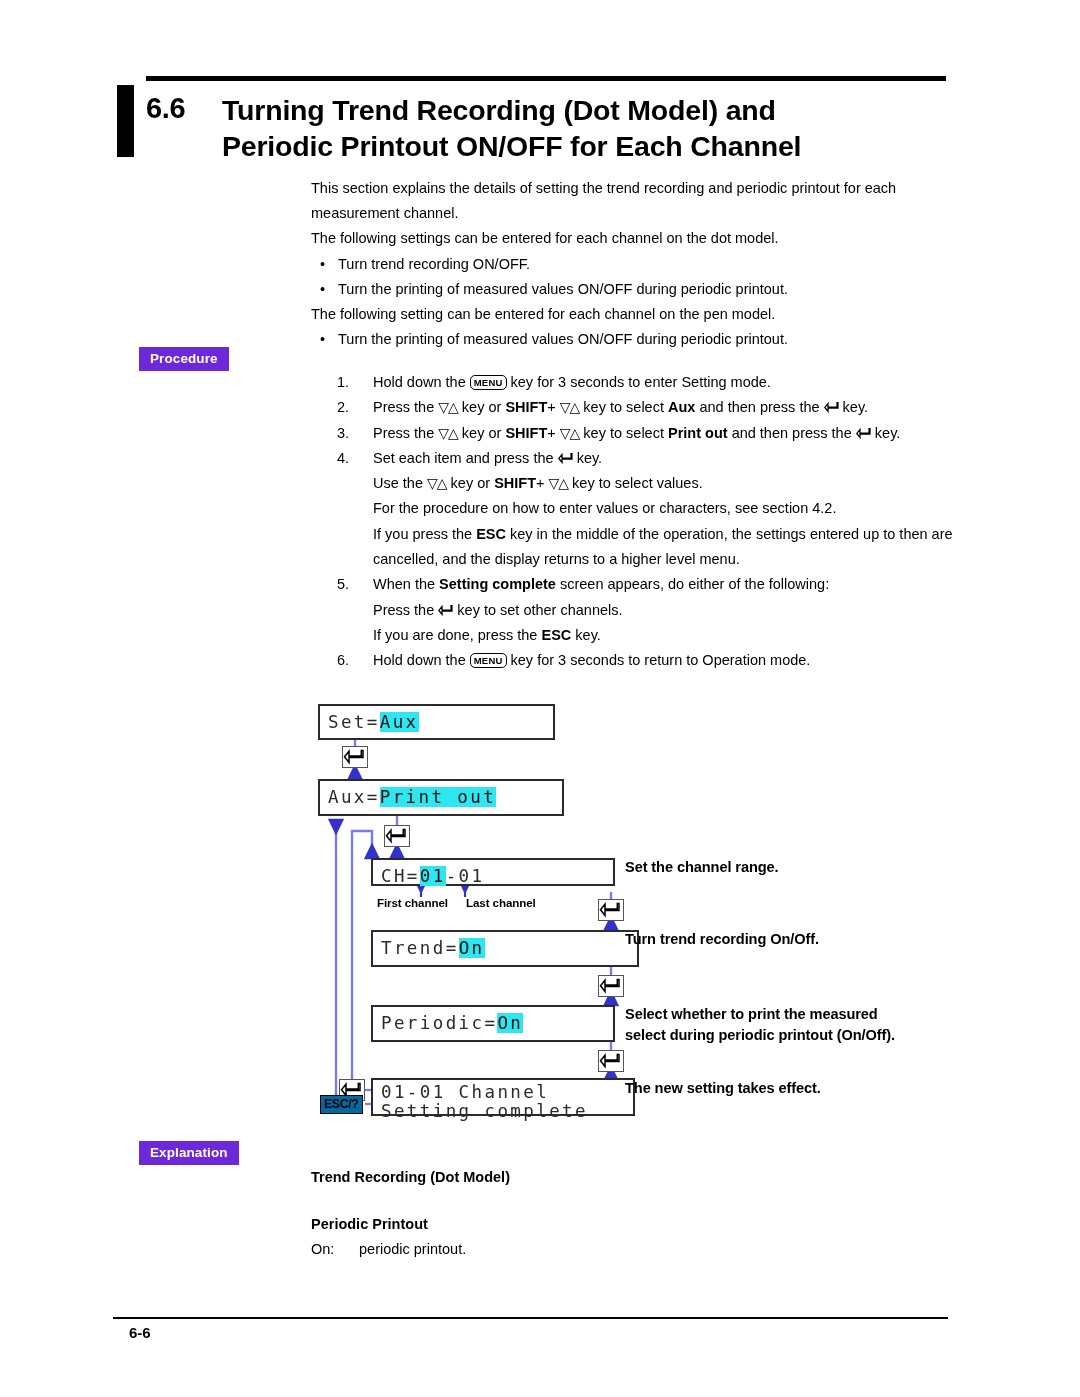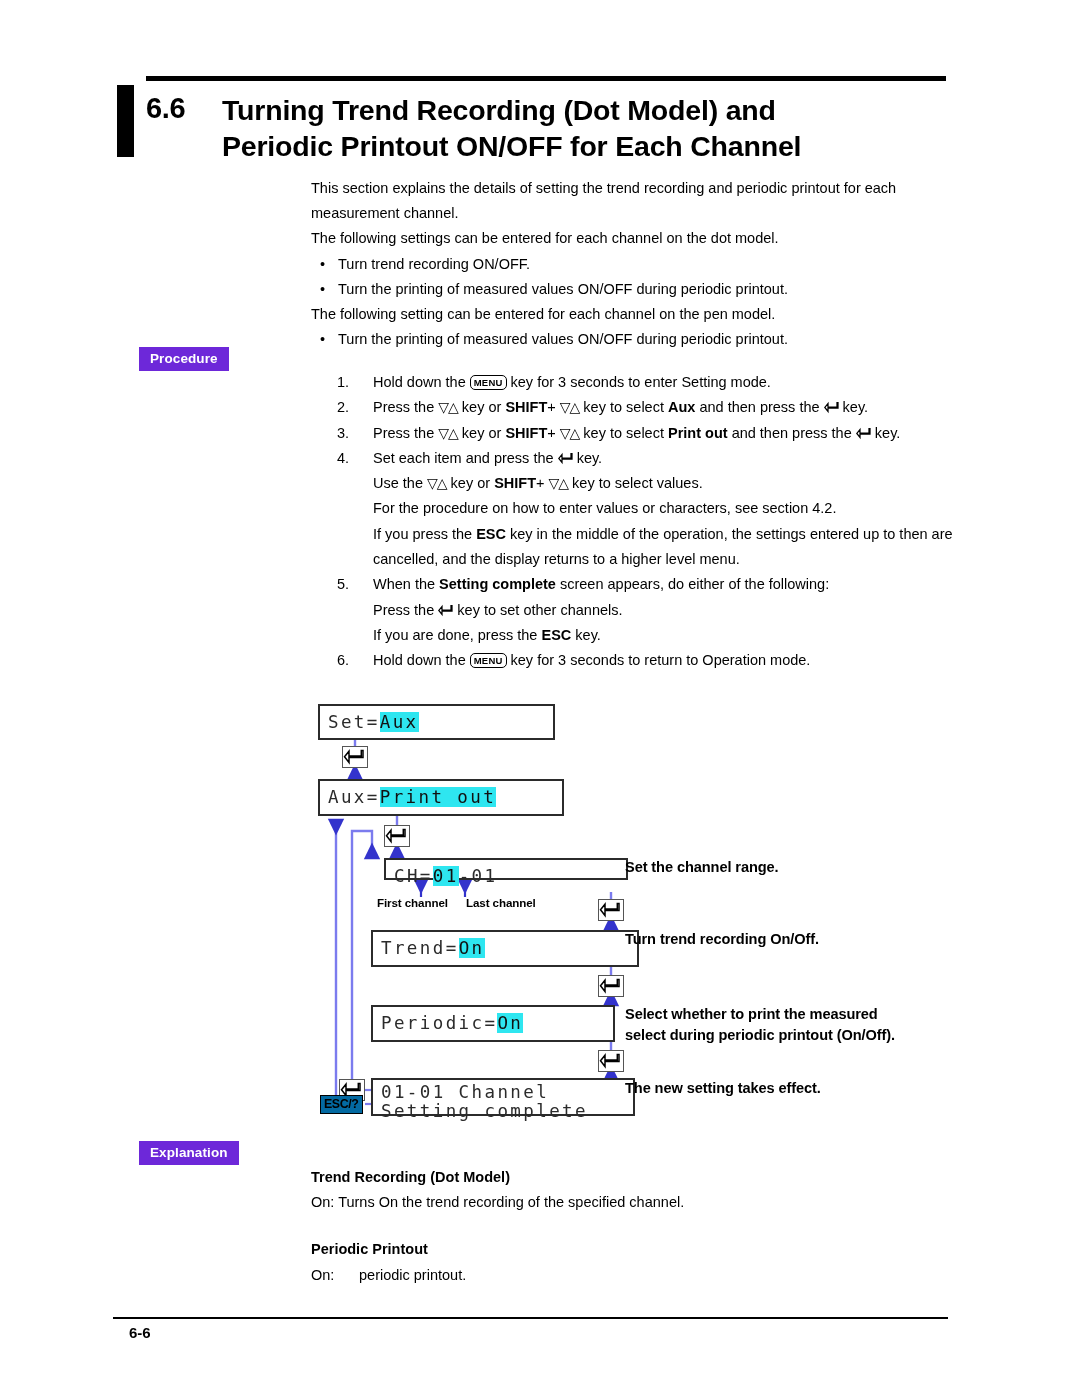--- a/index.html
+++ b/index.html
@@ -379,21 +379,21 @@
   </svg>
 
   <div class="lcd" style="left:318px; top:704px; width:237px; height:36px;">
     <span>Set=</span><span class="hl">Aux</span>
   </div>
 
   <div class="lcd" style="left:318px; top:779px; width:246px; height:37px;">
     <span>Aux=</span><span class="hl">Print out</span>
   </div>
 
-  <div class="lcd" style="left:371px; top:858px; width:244px; height:22px;margin-left:13px;">
+  <div class="lcd" style="left:371px; top:858px; width:244px; height:28px;">
     <span>CH=</span><span class="hl">01</span><span>-01</span>
   </div>
 
   <div class="lcd" style="left:371px; top:930px; width:268px; height:37px;">
     <span>Trend=</span><span class="hl">On</span>
   </div>
 
   <div class="lcd" style="left:371px; top:1005px; width:244px; height:37px;">
     <span>Periodic=</span><span class="hl">On</span>
   </div>
@@ -449,21 +449,20 @@
   <div class="annot" style="left:625px; top:1004px; width:330px;">
     <div>Select whether to print the measured</div>
     <div>select during periodic printout (On/Off).</div>
   </div>
   <div class="annot" style="left:625px; top:1078px;">The new setting takes effect.</div>
 
   <div class="tag tag-explanation">Explanation</div>
 
   <div style="position:absolute; left:311px; top:1165px; width:640px; font-size:14.5px; line-height:25.2px;">
     <div style="font-weight:bold;">Trend Recording (Dot Model)</div>
-    <div>On: Turns On the trend recording of the specified channel.</div>
     <div style="height:22px;"></div>
     <div style="font-weight:bold;">Periodic Printout</div>
     <div style="position:relative; padding-left:38px;">
       <span style="position:absolute; left:0; top:0;">On:</span>
       <div style="padding-left:10px;">periodic printout.</div>
     </div>
   </div>
 
   <div class="footer-rule"></div>
   <div class="footer-page">6-6</div>

